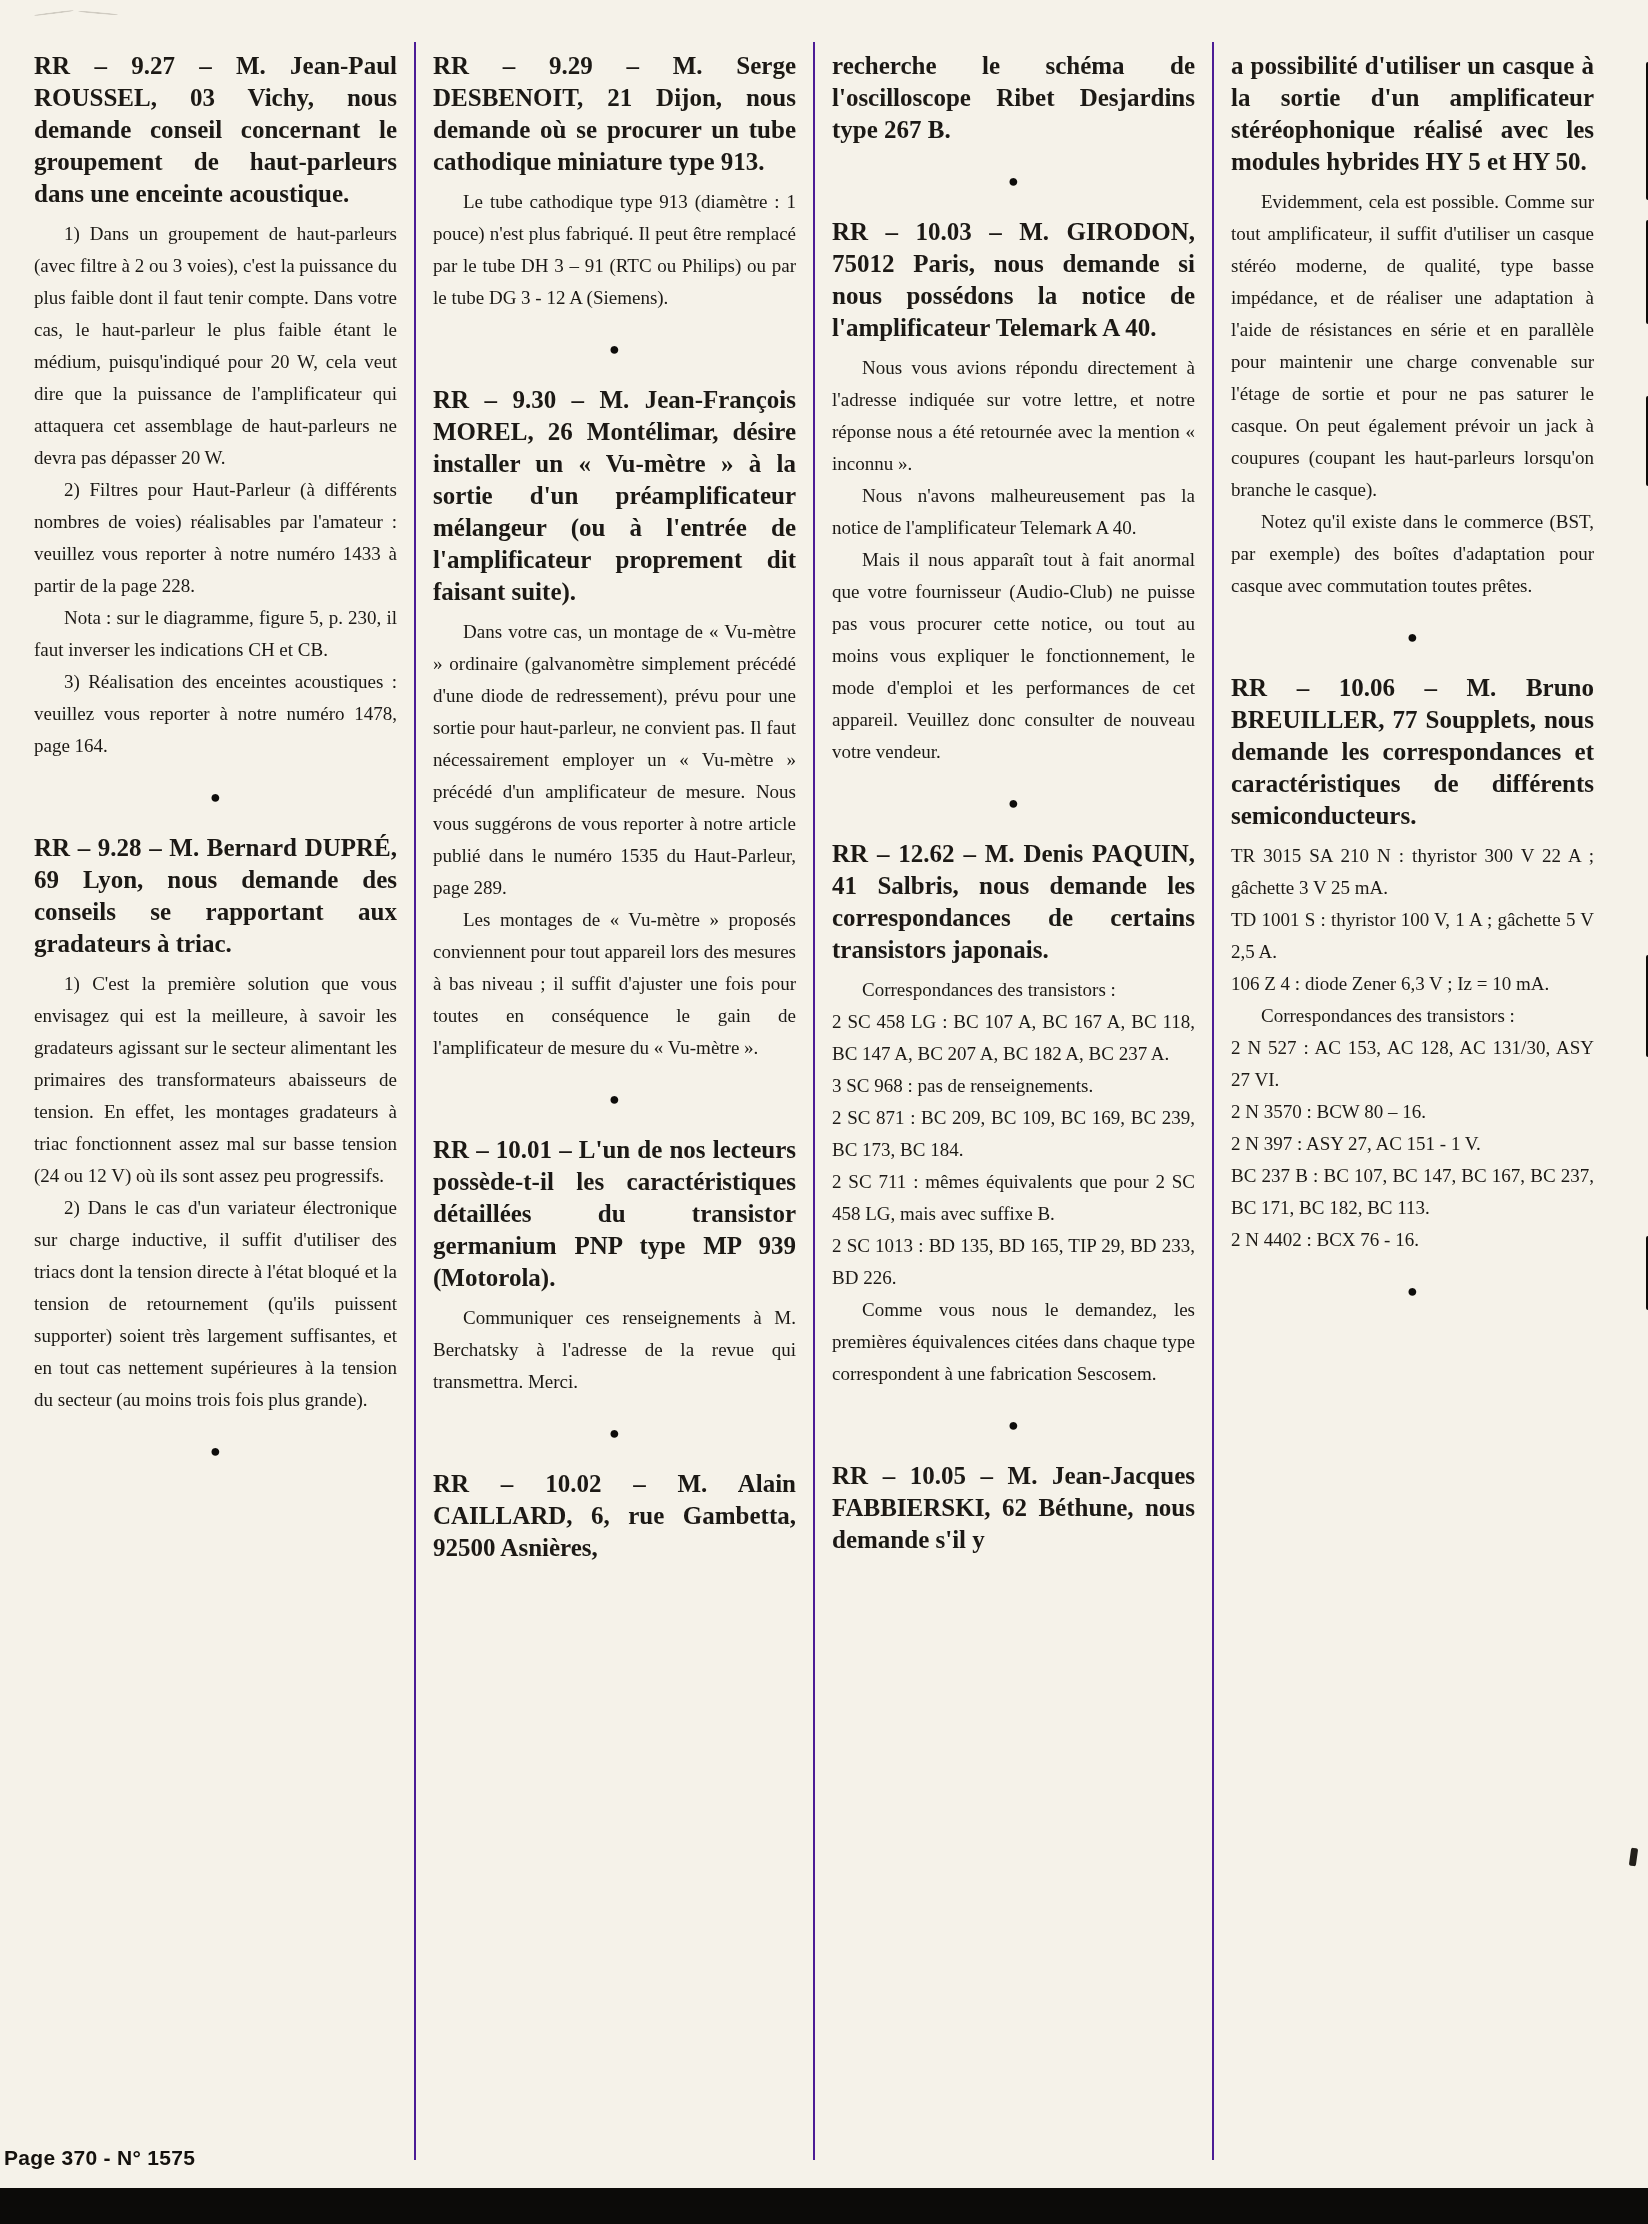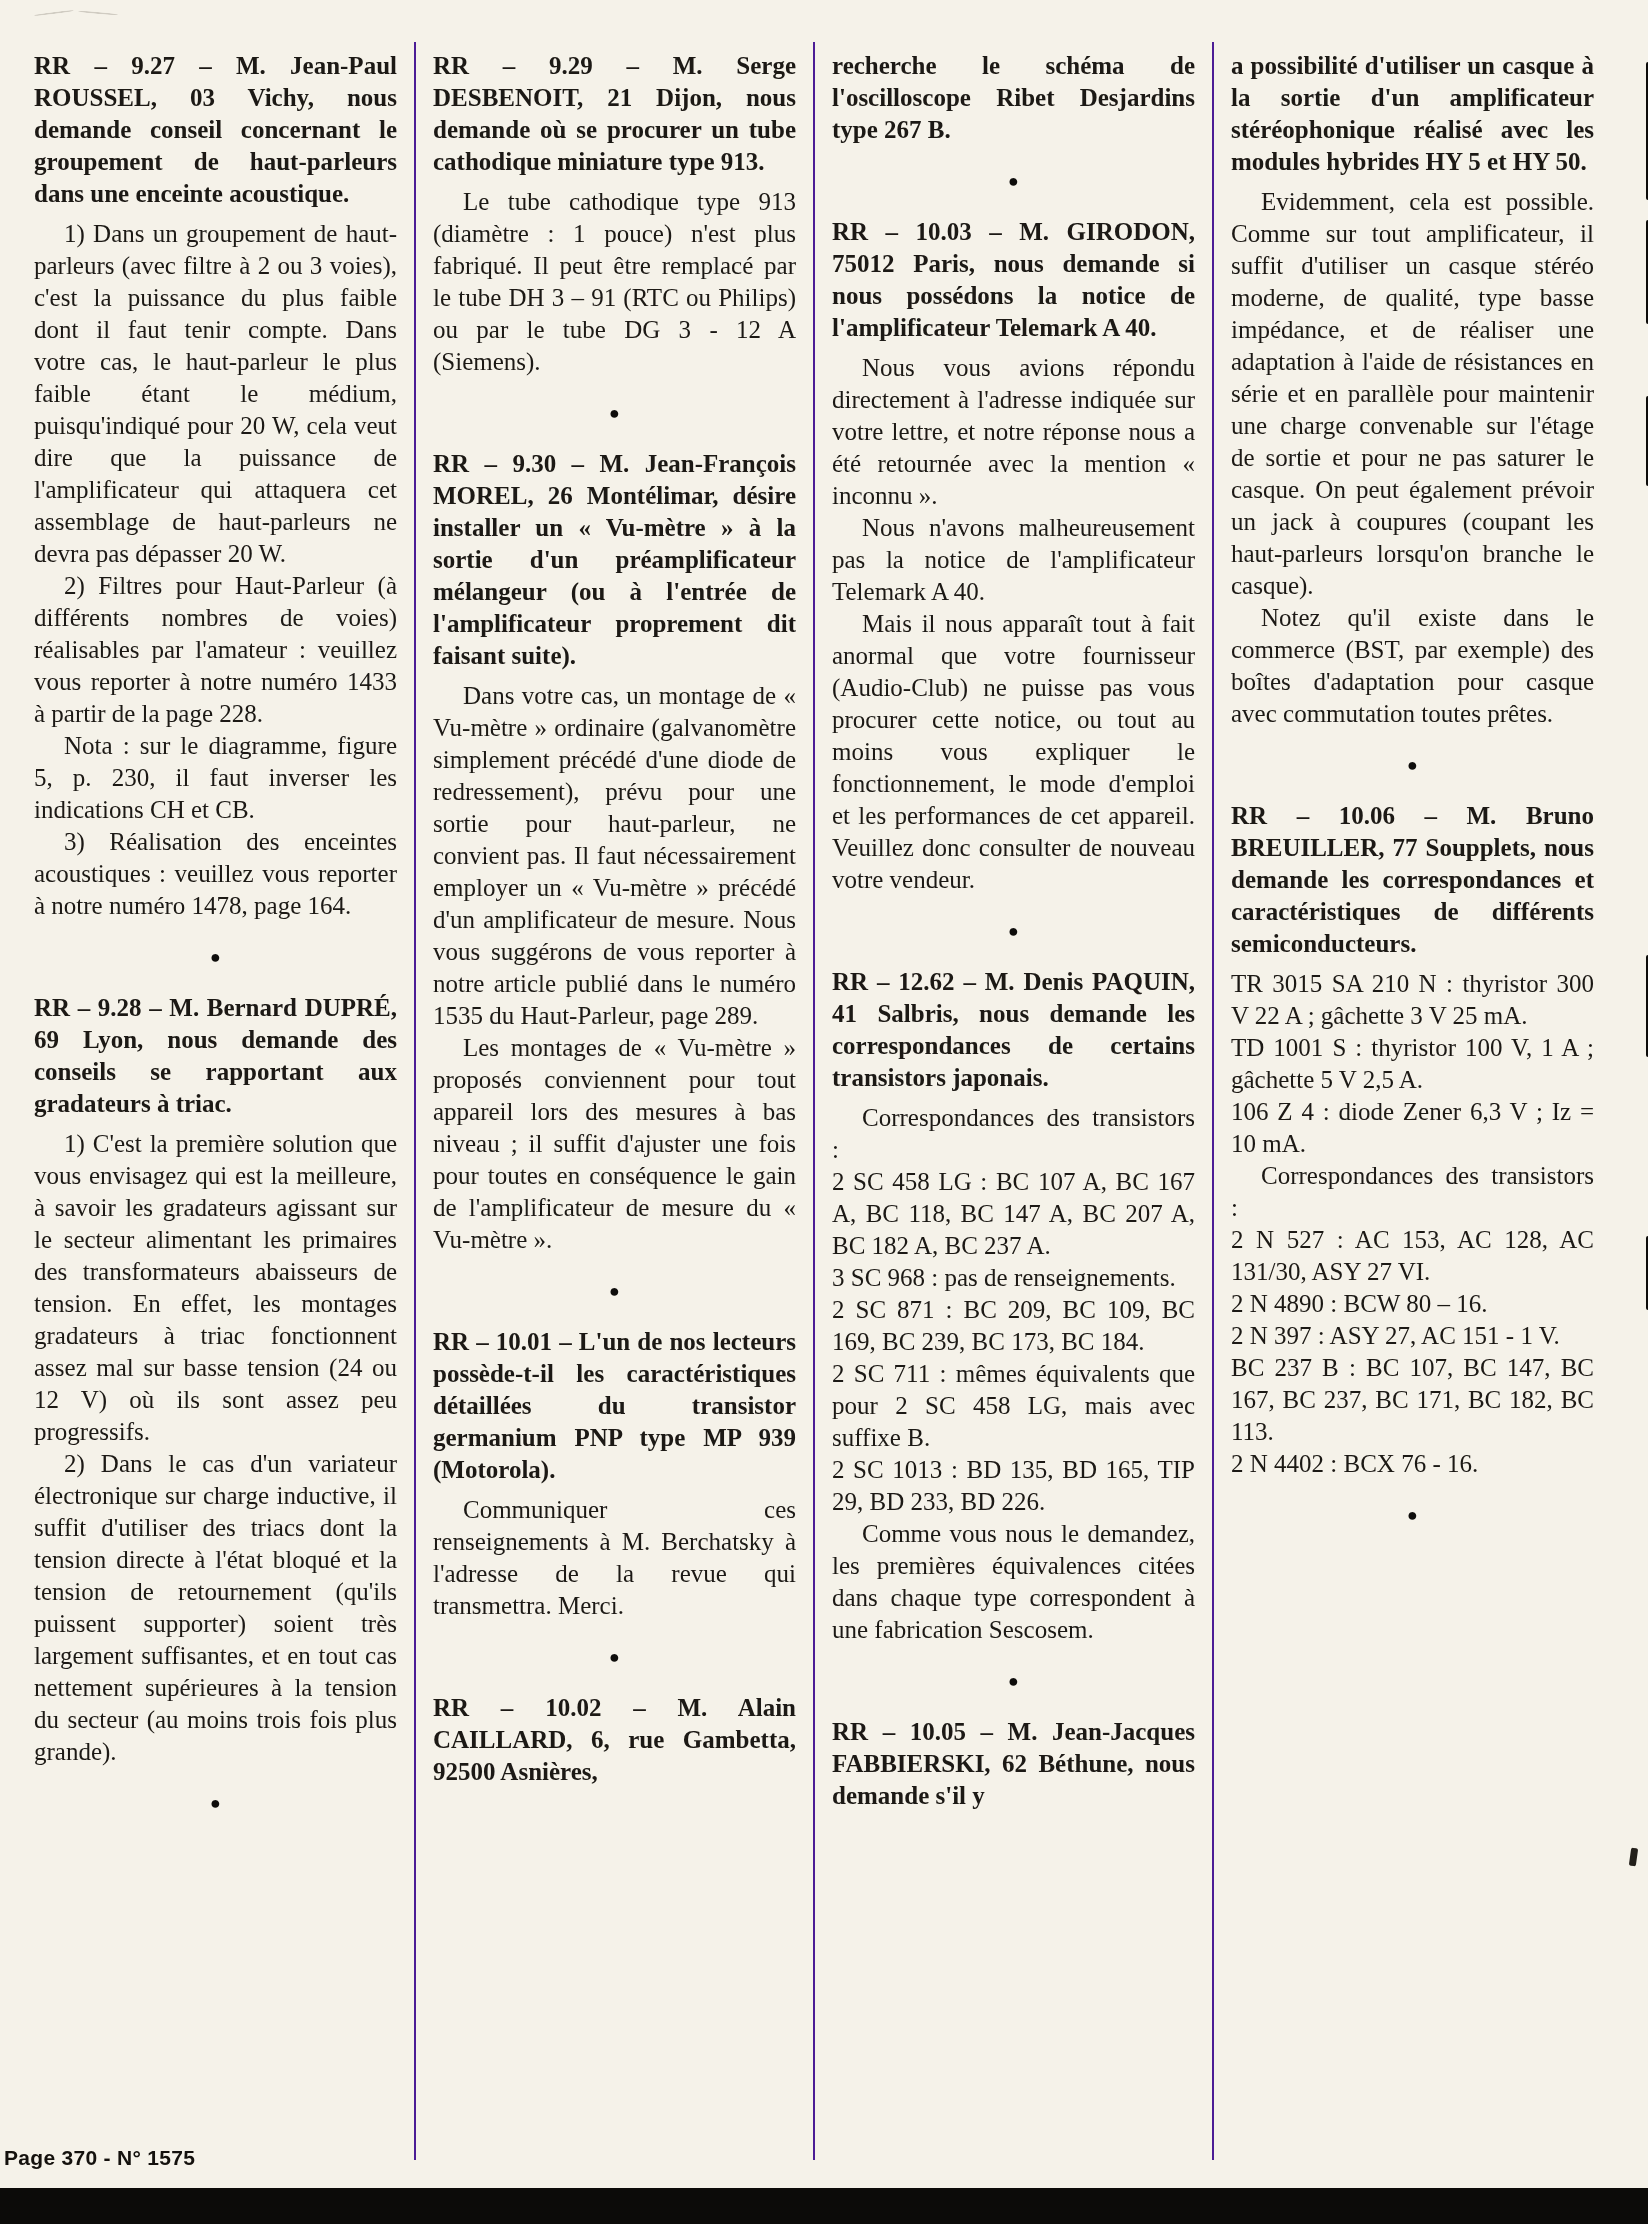--- a/index.html
+++ b/index.html
@@ -26,21 +26,21 @@
   .col:first-child{padding-left:6px;}
   .col:last-child{padding-right:6px;}
   .heading{
     font-weight:bold;
     font-size:25px;line-height:32px;
     text-align:justify;
     margin:0 0 8px 0;
     hyphens:auto;
   }
   .para{
-    font-size:25px;line-height:32px;
+    font-size:19px;line-height:32px;
     text-align:justify;
     text-indent:30px;
     margin:0;
     hyphens:auto;
   }
   .para.noindent{text-indent:0;}
   .sep{
     text-align:center;
     font-size:18px;
     line-height:18px;
@@ -129,21 +129,21 @@
         <p class="heading noindent">a possibilité d'utiliser un casque à la sortie d'un amplificateur stéréophonique réalisé avec les modules hybrides HY 5 et HY 50.</p>
         <p class="para">Evidemment, cela est possible. Comme sur tout amplificateur, il suffit d'utiliser un casque stéréo moderne, de qualité, type basse impédance, et de réaliser une adaptation à l'aide de résistances en série et en parallèle pour maintenir une charge convenable sur l'étage de sortie et pour ne pas saturer le casque. On peut également prévoir un jack à coupures (coupant les haut-parleurs lorsqu'on branche le casque).</p>
         <p class="para">Notez qu'il existe dans le commerce (BST, par exemple) des boîtes d'adaptation pour casque avec commutation toutes prêtes.</p>
         <div class="sep">●</div>
         <p class="heading">RR – 10.06 – M. Bruno BREUILLER, 77 Soupplets, nous demande les correspondances et caractéristiques de différents semiconducteurs.</p>
         <p class="para noindent">TR 3015 SA 210 N : thyristor 300 V  22 A ; gâchette 3 V 25 mA.</p>
         <p class="para noindent">TD 1001 S : thyristor 100 V, 1 A ; gâchette 5 V 2,5 A.</p>
         <p class="para noindent">106 Z 4 : diode Zener 6,3 V ; Iz = 10 mA.</p>
         <p class="para">Correspondances des transistors :</p>
         <p class="para noindent">2 N 527 : AC 153, AC 128, AC 131/30, ASY 27 VI.</p>
-        <p class="para noindent">2 N 4890 : BCW 80 – 16.</p>
+        <p class="para noindent">2 N 3570 : BCW 80 – 16.</p>
         <p class="para noindent">2 N 397 : ASY 27, AC 151 - 1 V.</p>
         <p class="para noindent">BC 237 B : BC 107, BC 147, BC 167, BC 237, BC 171, BC 182, BC 113.</p>
         <p class="para noindent">2 N 4402 : BCX 76 - 16.</p>
         <div class="sep">●</div>
       </div>
   </div>
 
   <div class="footer">Page 370 - N° 1575</div>
 
   <div class="edge-bar" style="top:62px;height:138px"></div>

